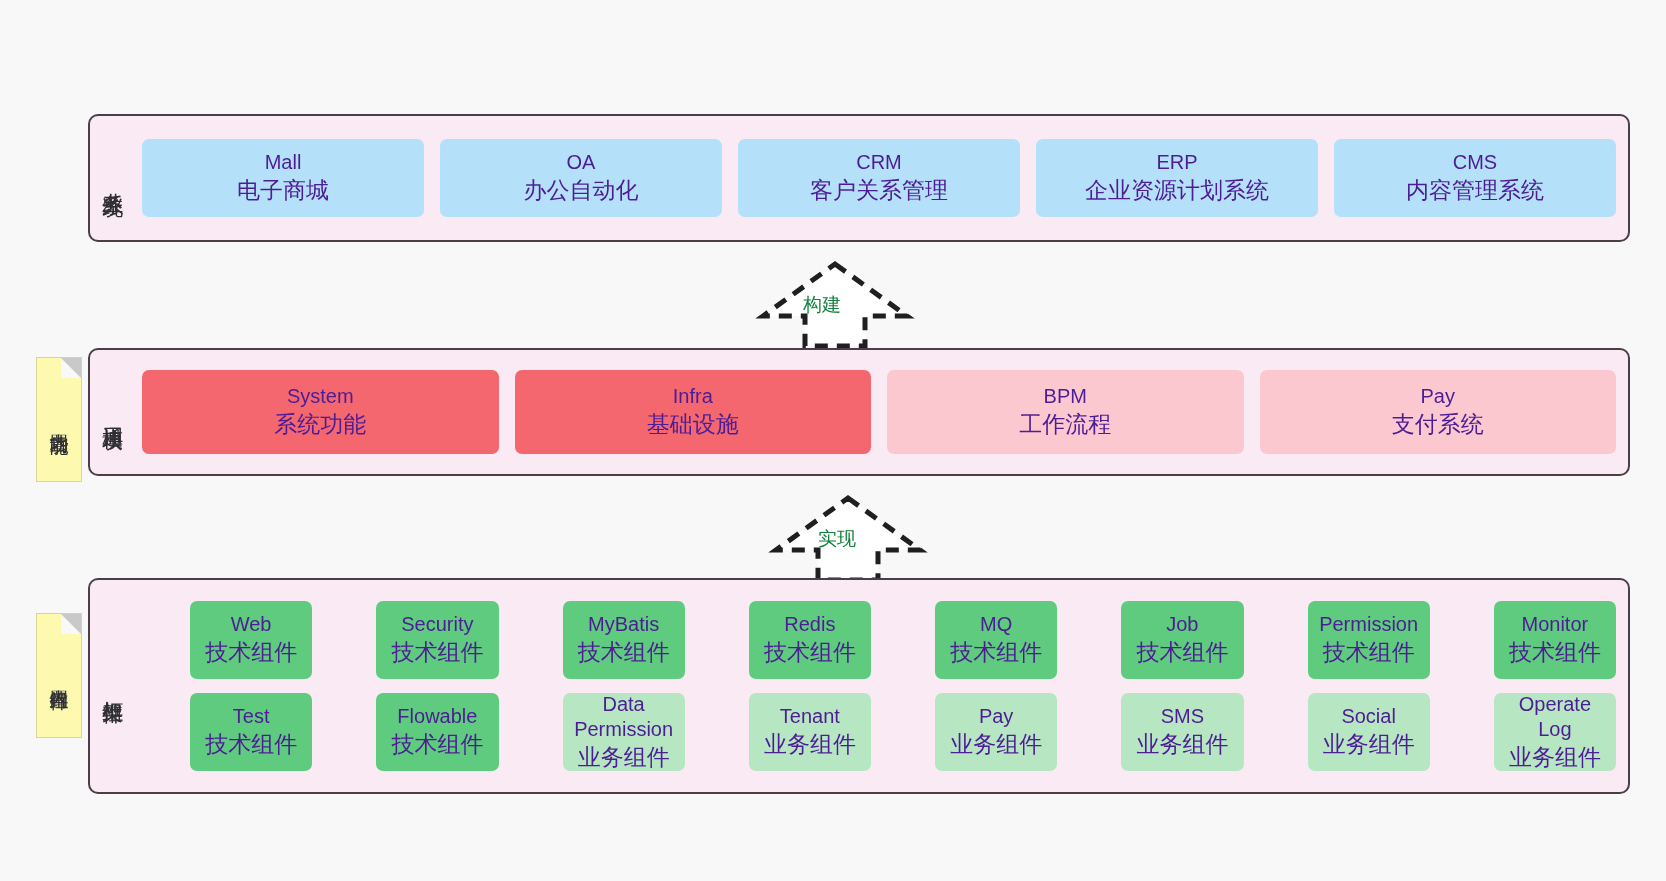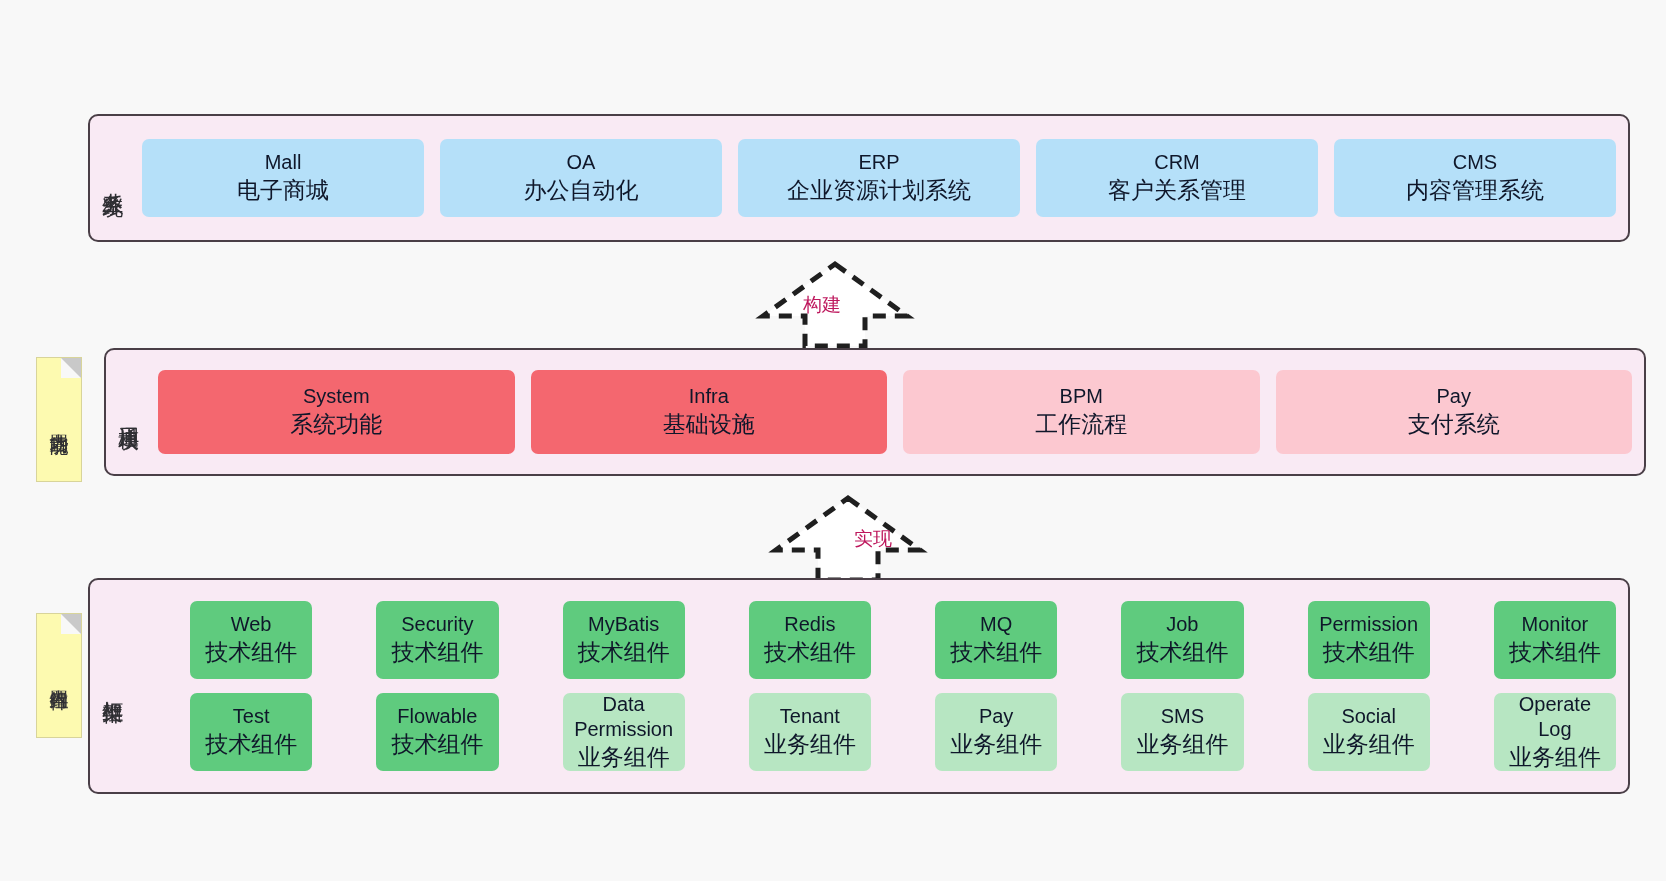--- a/index.html
+++ b/index.html
@@ -63,21 +63,21 @@
 
   
   .box {
     flex: 1 1 0;
     border-radius: 7px;
     display: flex;
     flex-direction: column;
     align-items: center;
     justify-content: center;
     text-align: center;
-    color: #0f172a;
+    color: #4c1d95;
     box-sizing: border-box;
     padding: 4px 6px;
   }
   .box .en {
     font-size: 20px;
     line-height: 1.28;
   }
   .box .cn {
     font-size: 23px;
     line-height: 1.28;
@@ -127,21 +127,21 @@
   }
 
   
   .arrow {
     position: absolute;
   }
   .arrow svg { display: block; }
   .arrow-label {
     position: absolute;
     font-size: 19px;
-    color: #be185d;
+    color: #15803d;
     background: transparent;
     white-space: nowrap;
   }
 </style>
 </head>
 <body>
 
 <div id="stage">
 
   <div class="layer" id="layer-business" style="left:88px; top:114px; width:1542px; height:128px;">
@@ -153,27 +153,27 @@
           <span class="en">Mall</span>
           <span class="cn">电子商城</span>
         </div>
 
         <div class="box blue">
           <span class="en">OA</span>
           <span class="cn">办公自动化</span>
         </div>
 
         <div class="box blue">
+          <span class="en">CRM</span>
+          <span class="cn">客户关系管理</span>
+        </div>
+
+        <div class="box blue">
           <span class="en">ERP</span>
           <span class="cn">企业资源计划系统</span>
-        </div>
-
-        <div class="box blue">
-          <span class="en">CRM</span>
-          <span class="cn">客户关系管理</span>
         </div>
 
         <div class="box blue">
           <span class="en">CMS</span>
           <span class="cn">内容管理系统</span>
         </div>
 
 
       </div>
     </div>
@@ -181,21 +181,21 @@
 
   <div class="arrow" id="arrow-build" style="left:755px; top:258px;">
     <svg width="160" height="92" viewBox="0 0 160 92">
       <path d="M80 6 L152 58 L110 58 L110 88 L50 88 L50 58 L8 58 Z" fill="#ffffff" stroke="#1f1f1f" stroke-width="5" stroke-dasharray="13 9" stroke-linejoin="miter"></path>
     </svg>
     <div class="arrow-label" style="left:48px; top:34px;">构建</div>
   </div>
 
   <div class="note" id="note-builtin-features" style="left:36px; top:357px; height:125px;">内置功能</div>
 
-  <div class="layer" id="layer-modules" style="left:88px; top:348px; width:1542px; height:128px;margin-left:16px;">
+  <div class="layer" id="layer-modules" style="left:88px; top:348px; width:1542px; height:128px;">
     <div class="layer-title">通用模块</div>
     <div class="layer-body">
       <div class="row row-mod">
 
         <div class="box red">
           <span class="en">System</span>
           <span class="cn">系统功能</span>
         </div>
 
         <div class="box red">
@@ -216,21 +216,21 @@
 
 
       </div>
     </div>
   </div>
 
   <div class="arrow" id="arrow-implement" style="left:768px; top:492px;">
     <svg width="160" height="92" viewBox="0 0 160 92">
       <path d="M80 6 L152 58 L110 58 L110 88 L50 88 L50 58 L8 58 Z" fill="#ffffff" stroke="#1f1f1f" stroke-width="5" stroke-dasharray="13 9" stroke-linejoin="miter"></path>
     </svg>
-    <div class="arrow-label" style="left:50px; top:34px;margin-left:36px;">实现</div>
+    <div class="arrow-label" style="left:50px; top:34px;">实现</div>
   </div>
 
   <div class="note" id="note-builtin-components" style="left:36px; top:613px; height:125px;">内置组件</div>
 
   <div class="layer" id="layer-framework" style="left:88px; top:578px; width:1542px; height:216px;">
     <div class="layer-title">框架组件</div>
     <div class="layer-body">
 
       <div class="row row-comp">
         <div class="box green">

